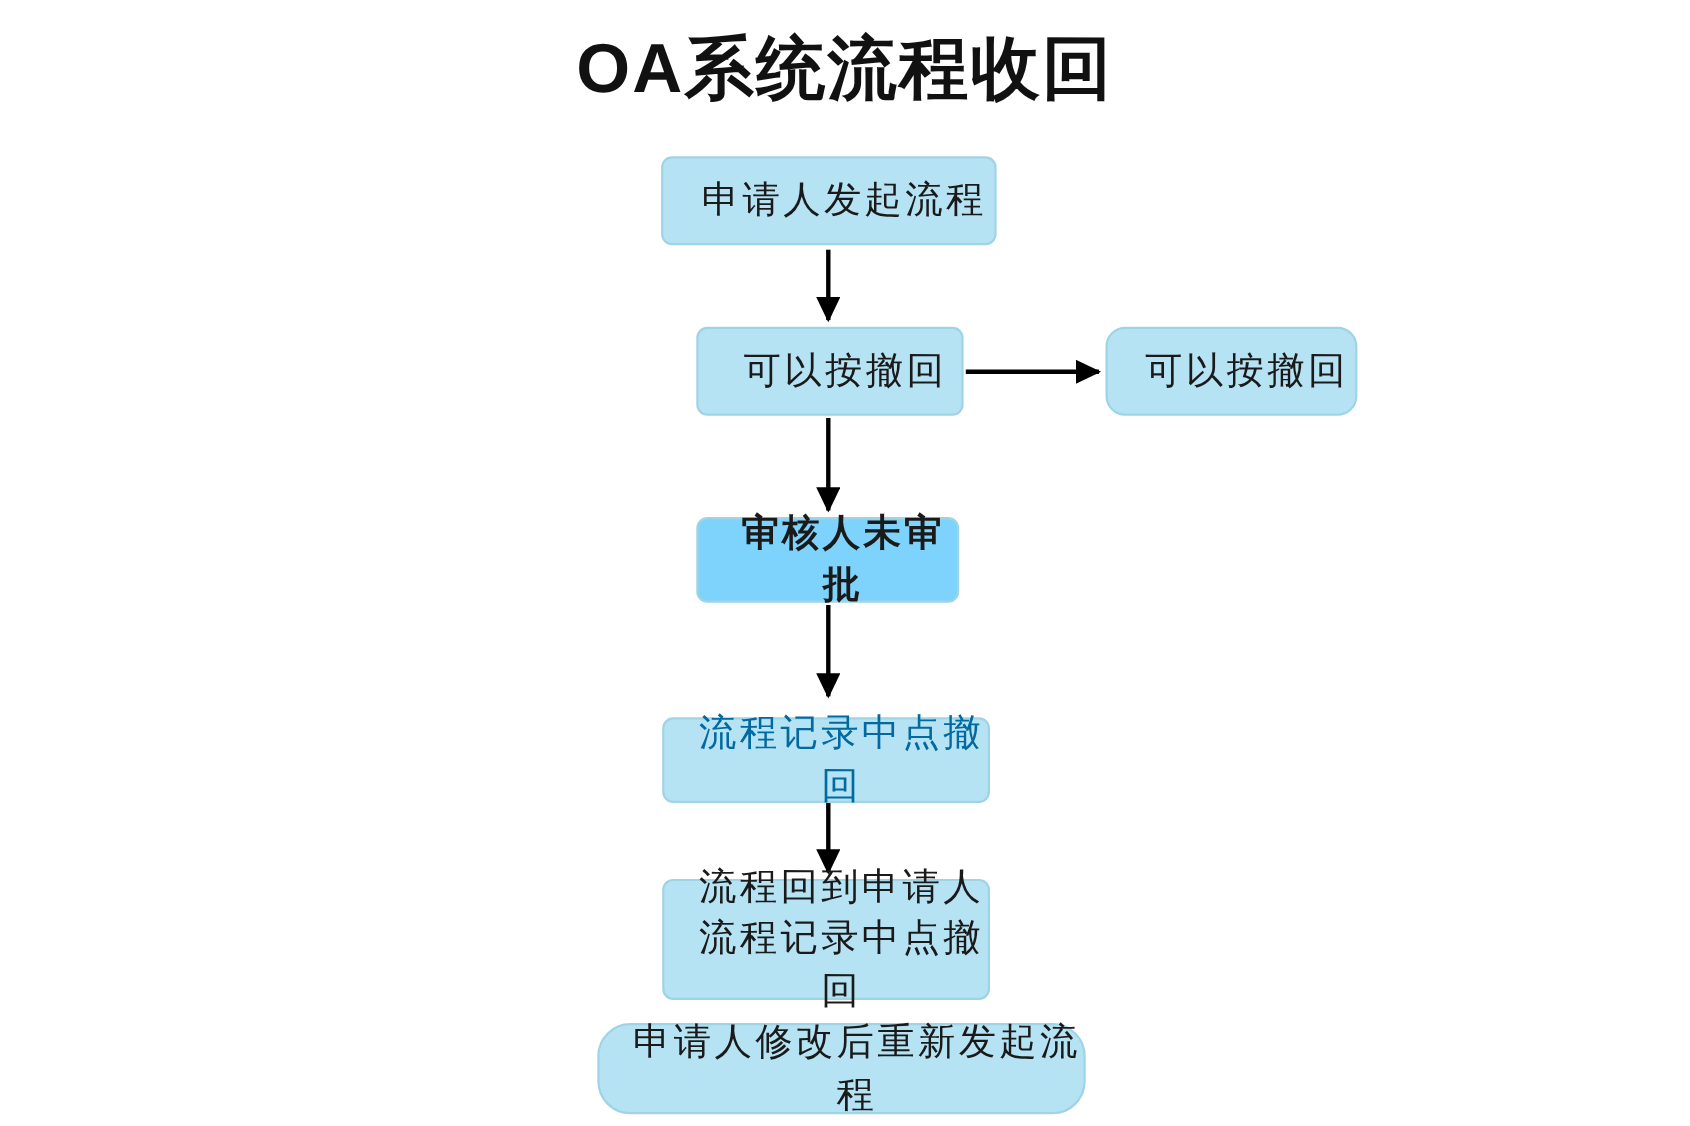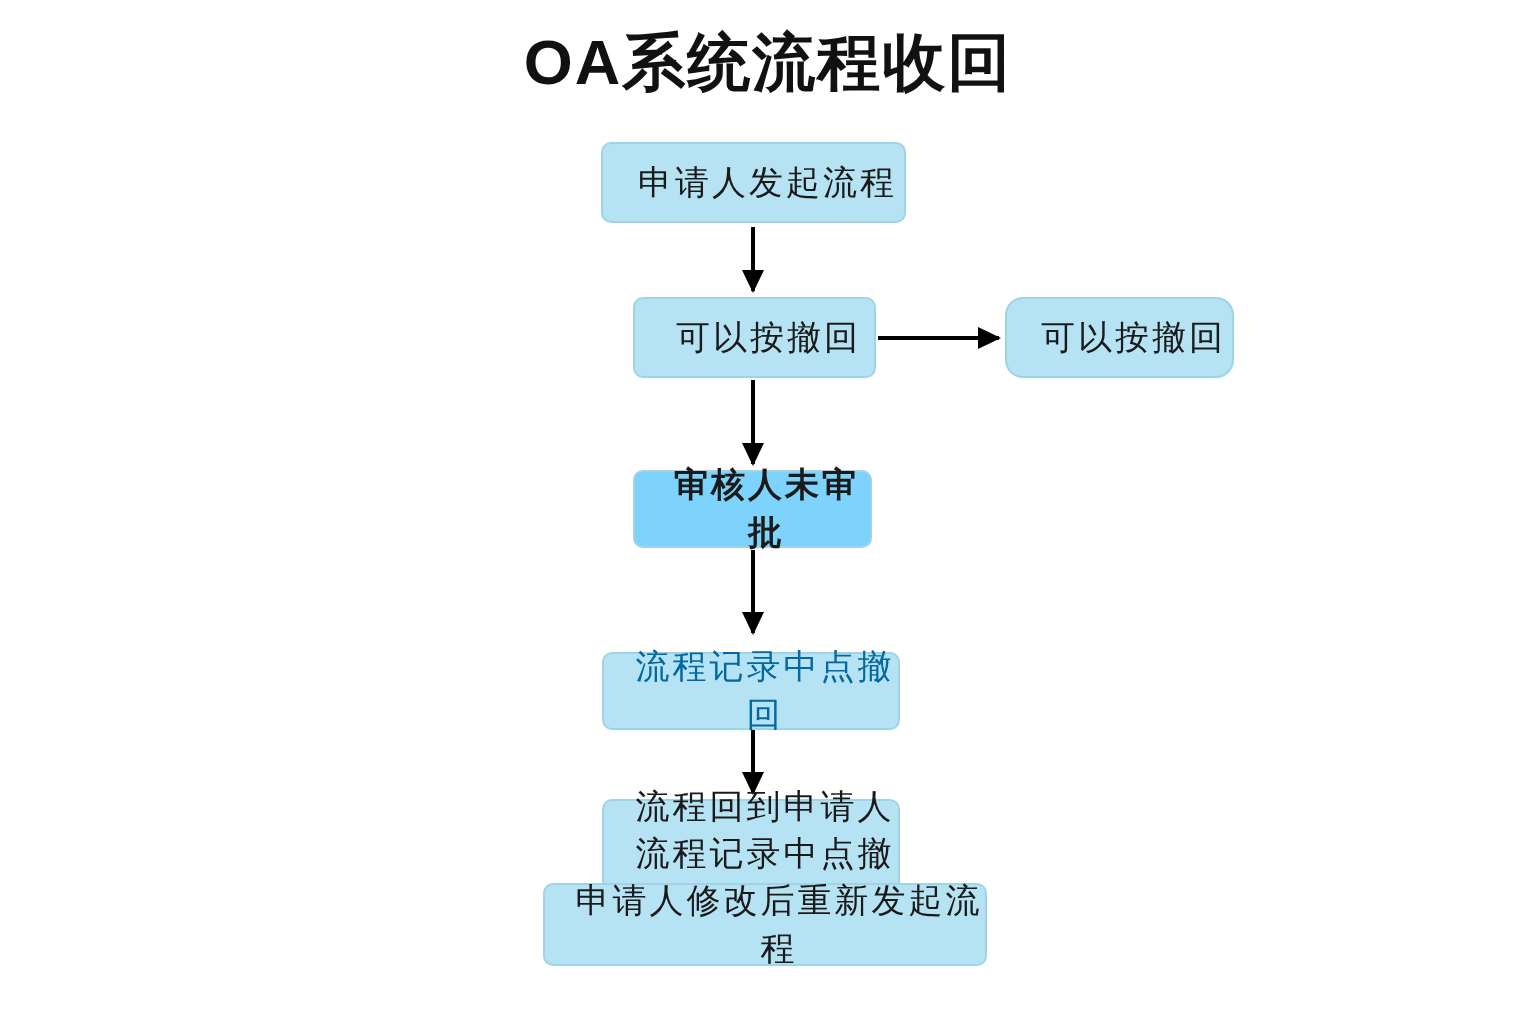--- a/index.html
+++ b/index.html
@@ -52,21 +52,21 @@
     text-align: center;
     line-height: 1.4;
     padding-left: 28px;
   }
   .node-initiate      { left: 601px; top: 142px; width: 305px; height: 81px; }
   .node-flow          { left: 633px; top: 297px; width: 243px; height: 81px; }
   .node-can-withdraw  { left: 1005px; top: 297px; width: 229px; height: 81px; border-radius: 18px; }
   .node-unapproved    { left: 633px; top: 470px; width: 239px; height: 78px; }
   .node-click-withdraw{ left: 602px; top: 639px; width: 298px; height: 78px; }
   .node-return        { left: 602px; top: 799px; width: 298px; height: 110px; }
-  .node-restart       { left: 543px; top: 883px; width: 444px; height: 83px; }
+  .node-restart       { left: 543px; top: 930px; width: 444px; height: 83px; border-radius: 30px; }
 </style>
 </head>
 <body>
 
 <div class="canvas">
 
   <h1 class="diagram-title">OA系统流程收回</h1>
 
   <svg class="arrow-layer" width="1536" height="1024" viewBox="0 0 1536 1024" xmlns="http://www.w3.org/2000/svg">
     <defs>

